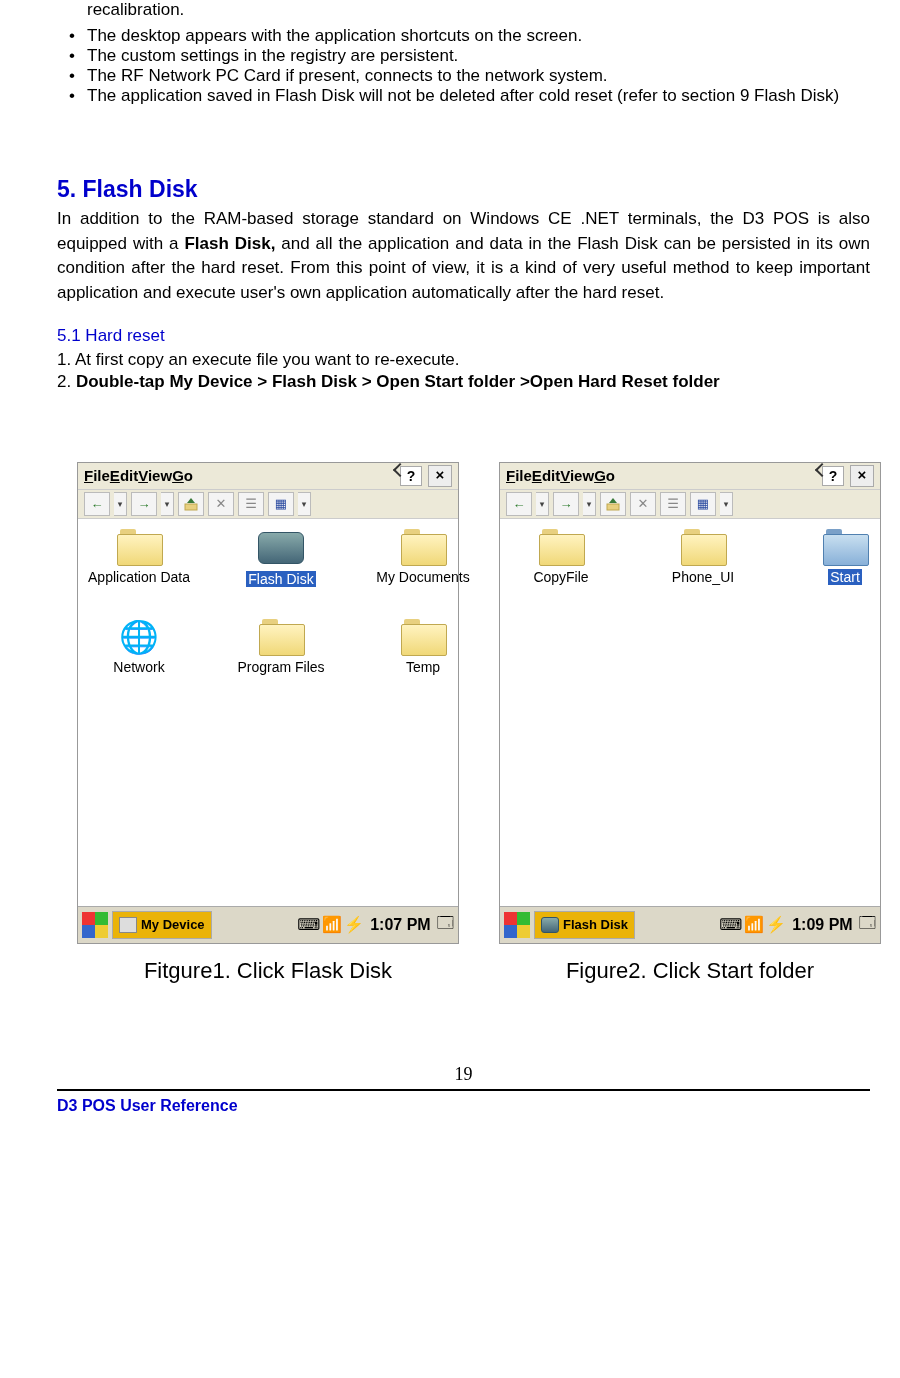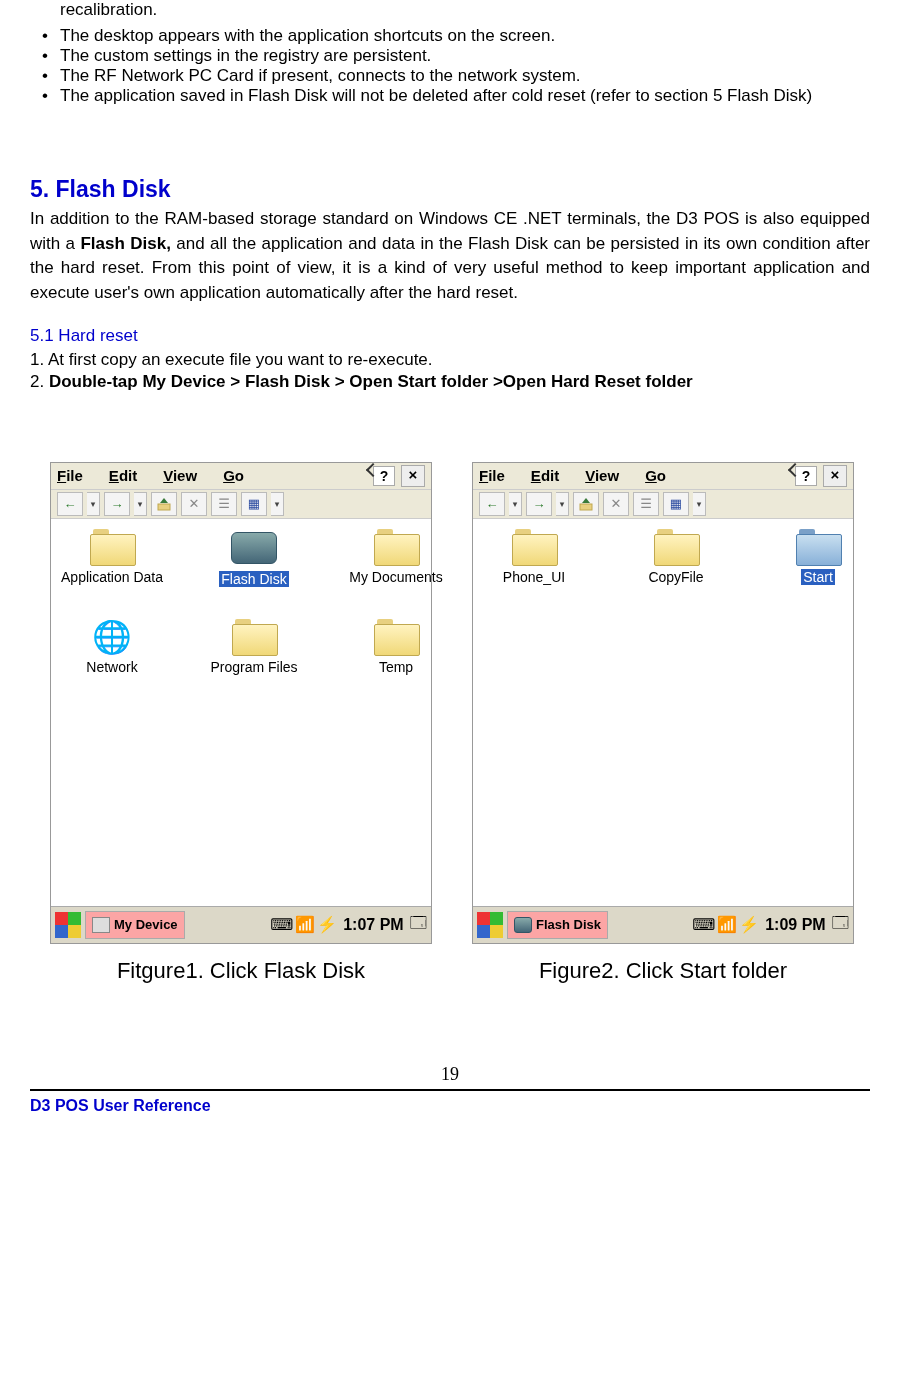--- a/index.html
+++ b/index.html
@@ -9,20 +9,21 @@
     font-size: 17px;
     color: #000;
     width: 900px;
     background: #fff;
   }
   .page {
     padding: 0 30px 0 30px;
     box-sizing: border-box;
     min-height: 1378px;
     position: relative;
+    margin-left: 27px;
   }
   .partial-top { margin: 0 0 6px 30px; }
   .bullets { margin: 0 0 0 12px; }
   .bullet-line { display: flex; }
   .bullet-dot { width: 18px; flex-shrink: 0; }
   .bullet-text { flex: 1; }
   .h-section {
     font-size: 23px;
     font-weight: bold;
     color: #0000cc;
@@ -45,21 +46,21 @@
     position: relative;
     display: flex;
     flex-direction: column;
   }
   .menubar {
     background: #ece9d8;
     border-bottom: 1px solid #ccc;
     display: flex;
     align-items: center;
     padding: 2px 6px;
-    gap: 26px;
+    gap: 0;
     font-size: 15px;
   }
   .mn { display: inline-block; }
   .mn::first-letter { text-decoration: underline; }
   .mb-right { margin-left: auto; display: flex; gap: 6px; align-items: center; }
   .helpq {
     width: 20px; height: 18px; border: 1px solid #aaa;
     font-size: 14px; font-weight: bold; text-align: center;
     line-height: 18px; background: #fff;
     position: relative;
@@ -181,21 +182,21 @@
   }
   .start-flag {
     width: 26px; height: 26px;
     display: grid; grid-template-columns: 1fr 1fr; grid-template-rows: 1fr 1fr;
   }
   .start-flag span:nth-child(1){background:#e33;}
   .start-flag span:nth-child(2){background:#3b3;}
   .start-flag span:nth-child(3){background:#36c;}
   .start-flag span:nth-child(4){background:#ec3;}
   .tb-loc {
-    border: 1px solid #aaa; background: #fca5a5;
+    border: 1px solid #aaa; background: #eab308;
     height: 26px; padding: 0 6px; display: flex; align-items: center; gap: 4px;
     font-weight: bold;
   }
   .tb-loc .dic { width: 16px; height: 14px; background: #ddd; border: 1px solid #888; }
   .tb-icons { display: flex; gap: 2px; margin-left: auto; align-items: center; }
   .tb-icons span { font-size: 16px; }
   .clock { font-weight: bold; margin: 0 4px; }
   .cap { text-align: center; margin: 14px 0 0 0; font-size: 22px; }
   .page-num { text-align: center; font-family: "Times New Roman", serif; font-size: 18px; margin-top: 80px; }
   .ftr-line { border-top: 2px solid #000; margin: 4px 0 0 0; }
@@ -216,21 +217,21 @@
     <div class="bullet-line">
         <span class="bullet-dot">•</span>
         <span class="bullet-text">The custom settings in the registry are persistent.</span>
       </div>
     <div class="bullet-line">
         <span class="bullet-dot">•</span>
         <span class="bullet-text">The RF Network PC Card if present, connects to the network system.</span>
       </div>
     <div class="bullet-line">
         <span class="bullet-dot">•</span>
-        <span class="bullet-text">The application saved in Flash Disk will not be deleted after cold reset (refer to section 5 Flash Disk)</span>
+        <span class="bullet-text">The application saved in Flash Disk will not be deleted after cold reset (refer to section 9 Flash Disk)</span>
       </div>
   </div>
 
   <div class="h-section">5. Flash Disk</div>
 
   <p class="justify">
     <span>In addition to the RAM-based storage standard on Windows CE .NET terminals, the D3 POS is also equipped with a </span><span class="bold">Flash Disk,</span><span> and all the application and data in the Flash Disk can be persisted in its own condition after the hard reset. From this point of view, it is a kind of very useful method to keep important application and execute user's own application automatically after the hard reset.</span>
   </p>
 
   <p class="sub-h">5.1 Hard reset</p>
@@ -326,22 +327,22 @@
                 <path d="M8 2 L12 7 L4 7 Z" fill="#3a7a3a"></path>
               </svg>
             </div>
           <div class="tbtn">✕</div>
           <div class="tbtn home">☰</div>
           <div class="tbtn view">▦</div>
             <div class="drop">▾</div>
         </div>
         <div class="icons-area">
           <div class="igrid">
+            <div class="fitem"><div class="folder-ic"></div><span>CopyFile</span></div>
             <div class="fitem"><div class="folder-ic"></div><span>Phone_UI</span></div>
-            <div class="fitem"><div class="folder-ic"></div><span>CopyFile</span></div>
             <div class="fitem"><div class="startfolder-ic"></div><span class="selected">Start</span></div>
           </div>
         </div>
         <div class="taskbar">
           <div class="start-flag">
               <span></span>
               <span></span>
               <span></span>
               <span></span>
             </div>

